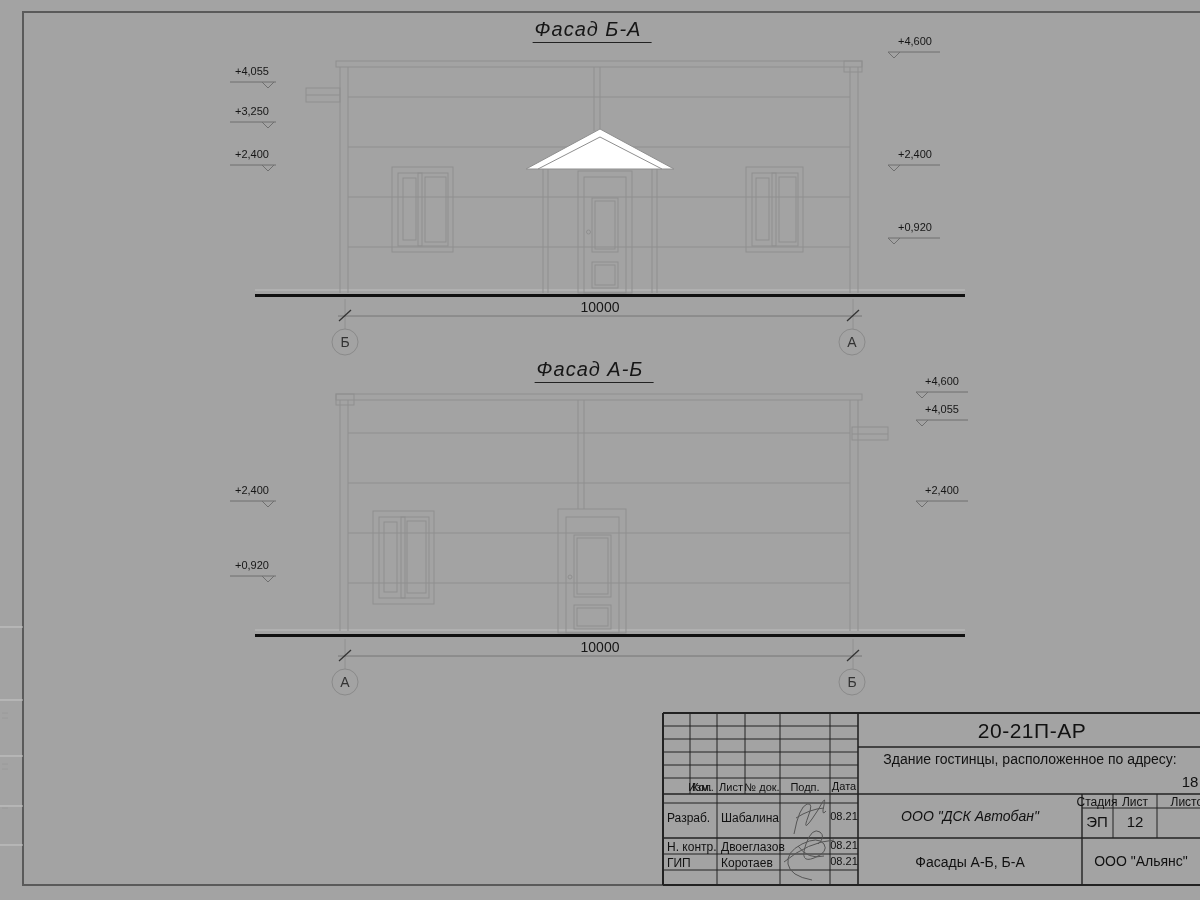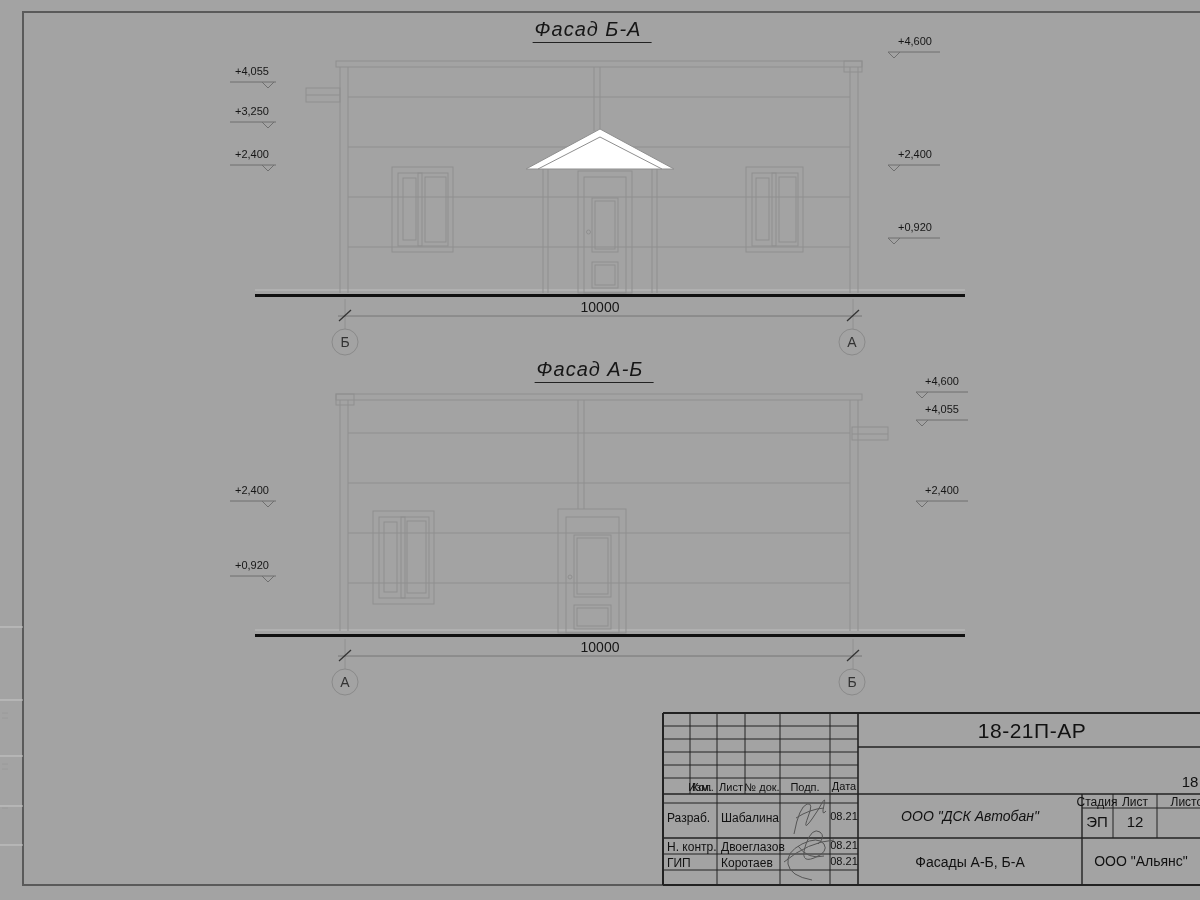--- a/index.html
+++ b/index.html
@@ -244,22 +244,23 @@
 
   <div class="txt dim" style="left:600px;top:299px;">10000</div>
   <div class="txt dim" style="left:600px;top:639px;">10000</div>
 
   <div class="txt axis" style="left:345px;top:342px;">Б</div>
   <div class="txt axis" style="left:852px;top:342px;">А</div>
   <div class="txt axis" style="left:345px;top:682px;">А</div>
   <div class="txt axis" style="left:852px;top:682px;">Б</div>
 
   <div>
-    <div class="txt tb tb-code tb-center" style="left:1032px;top:719px;">18-21П-АР</div>
+    <div class="txt tb tb-code tb-center" style="left:1032px;top:719px;">20-21П-АР</div>
     <div class="txt tb tb-name" style="left:862px;top:750px;width:336px;">
+      <div>Здание гостинцы, расположенное по адресу:</div>
     </div>
 
     <div class="txt tb tb-small tb-center" style="left:676px;top:781px;padding-left:48px;">Изм.</div>
     <div class="txt tb tb-small tb-center" style="left:703px;top:781px;">Кол.</div>
     <div class="txt tb tb-small tb-center" style="left:731px;top:781px;">Лист</div>
     <div class="txt tb tb-small tb-center" style="left:762px;top:781px;">№ док.</div>
     <div class="txt tb tb-small tb-center" style="left:805px;top:781px;">Подп.</div>
     <div class="txt tb tb-small tb-center" style="left:844px;top:780px;">Дата</div>
 
     <div class="txt tb tb-cell" style="left:667px;top:811px;">Разраб.</div>

